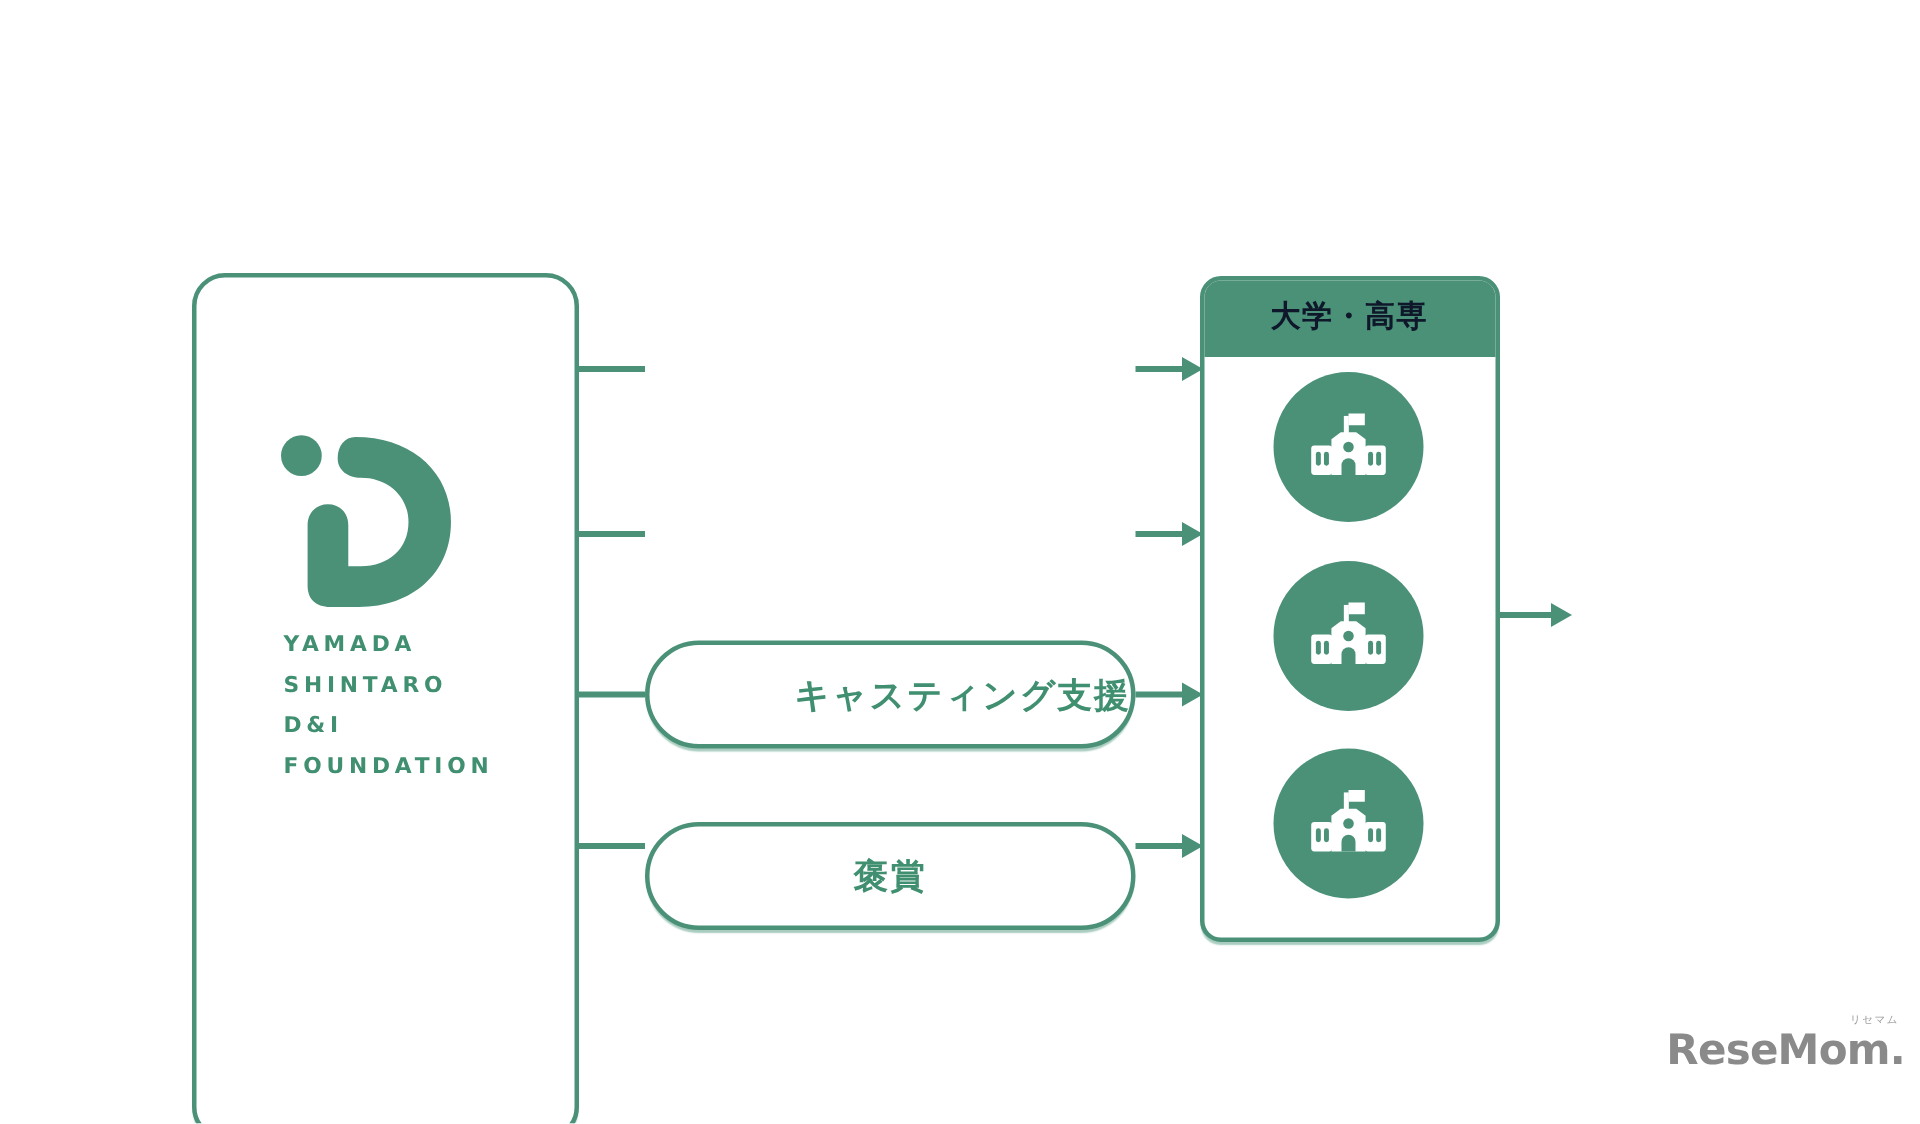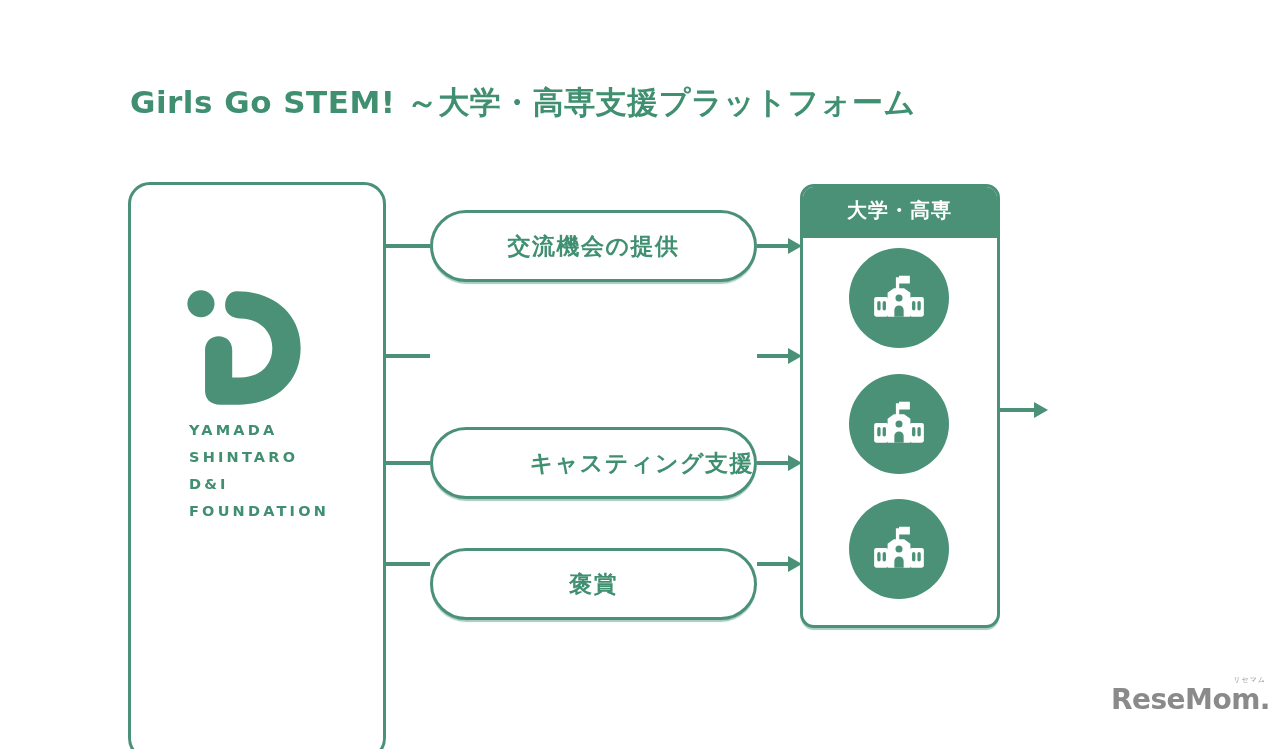--- a/index.html
+++ b/index.html
@@ -35,21 +35,21 @@
   }
   .flow-line { position:absolute; height:4px; background:#4A9178; }
   .arrowhead {
     position:absolute; width:0; height:0;
     border-top:8px solid transparent; border-bottom:8px solid transparent;
     border-left:14px solid #4A9178;
   }
   .university-box { left:800px; top:184px; width:200px; height:444px; border-radius:14px; overflow:hidden; }
   .univ-header {
     position:absolute; left:-3.5px; top:-3.5px; width:200px; height:54px;
-    background:#4A9178; color:#ffffff; display:flex; align-items:center; justify-content:center;
+    background:#4A9178; color:#0f172a; display:flex; align-items:center; justify-content:center;
     font-size:20px; font-weight:700; letter-spacing:1px;text-align:center;
   }
   .school-circle {
     position:absolute; left:46px; width:100px; height:100px; border-radius:50%;
     background:#4A9178; display:flex; align-items:center; justify-content:center;
   }
   .school-circle svg { width:58px; height:58px; }
   .target-box { left:1047px; top:183px; width:150px; height:445px; border-radius:20px; }
   .people-row {
     position:absolute; left:0; top:180px; width:143px;
@@ -67,21 +67,20 @@
   .watermark .wordmark {
     position:absolute; top:8px; right:0; font-size:28px; font-weight:800;
     color:#8A8A8A; letter-spacing:-0.5px; white-space:nowrap;
   }
 </style>
 </head>
 <body>
 
 <div class="canvas">
 
-  <div class="title">Girls Go STEM! ～大学・高専支援プラットフォーム</div>
 
   <div class="gbox foundation-box">
     <svg class="foundation-logo" viewBox="0 0 100 100">
       <g fill="#4A9178">
         <circle cx="13.5" cy="12.5" r="11.5"></circle>
         <path d="M44 2 C76 2 98 22 98 50 C98 79 76 98 46 98 L30 98 C21 98 17 93 17 86 L17 52 C17 44 22.5 40 28.5 40 C34.5 40 40 44 40 52 L40 75 L47 75 C63 75 74 65 74 50 C74 36 63 25 47 25 C40 25 34 21 34 14 C34 7 38 2 44 2 Z"></path>
       </g>
     </svg>
     <div class="foundation-name">
       <div>YAMADA</div>
@@ -89,23 +88,20 @@
       <div>D&amp;I</div>
       <div>FOUNDATION</div>
     </div>
   </div>
 
   <div class="flow-line" style="left:384px; top:244px; width:46px;"></div>
   <div class="flow-line" style="left:384px; top:354px; width:46px;"></div>
   <div class="flow-line" style="left:384px; top:461px; width:46px;"></div>
   <div class="flow-line" style="left:384px; top:562px; width:46px;"></div>
 
-  <div class="gbox pill" style="top:210px;">
-    <span>交流機会の提供</span>
-  </div>
   <div class="gbox pill" style="top:427px;justify-content:flex-end;">
     <span>キャスティング支援</span>
   </div>
   <div class="gbox pill" style="top:548px;">
     <span>褒賞</span>
   </div>
 
   <div class="flow-line" style="left:757px; top:244px; width:33px;"></div>
   <div class="arrowhead" style="left:788px; top:238px;"></div>
   <div class="flow-line" style="left:757px; top:354px; width:33px;"></div>

